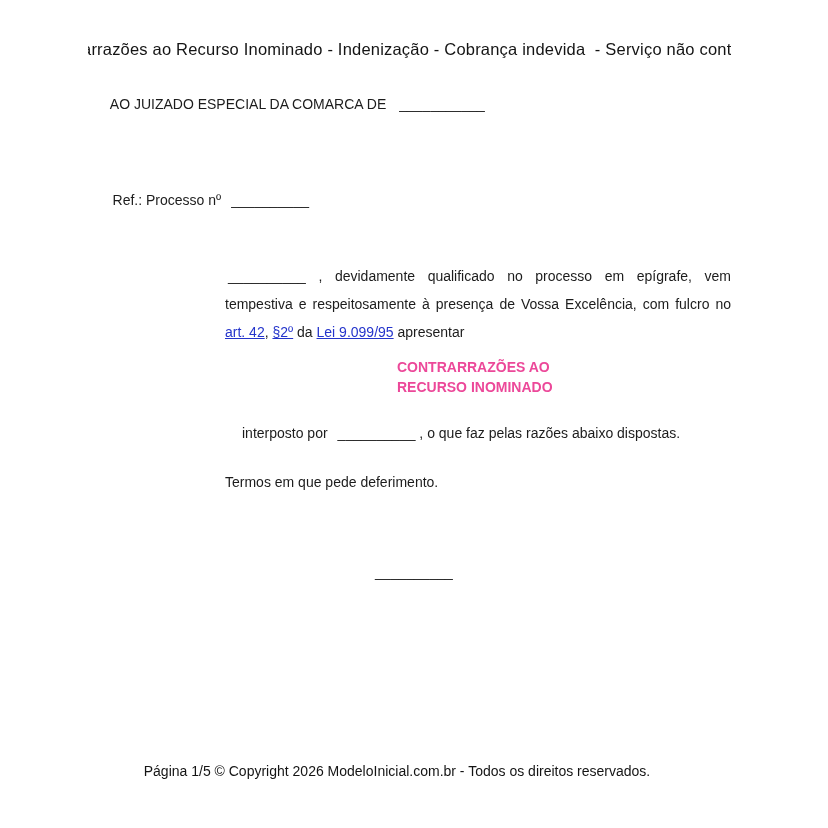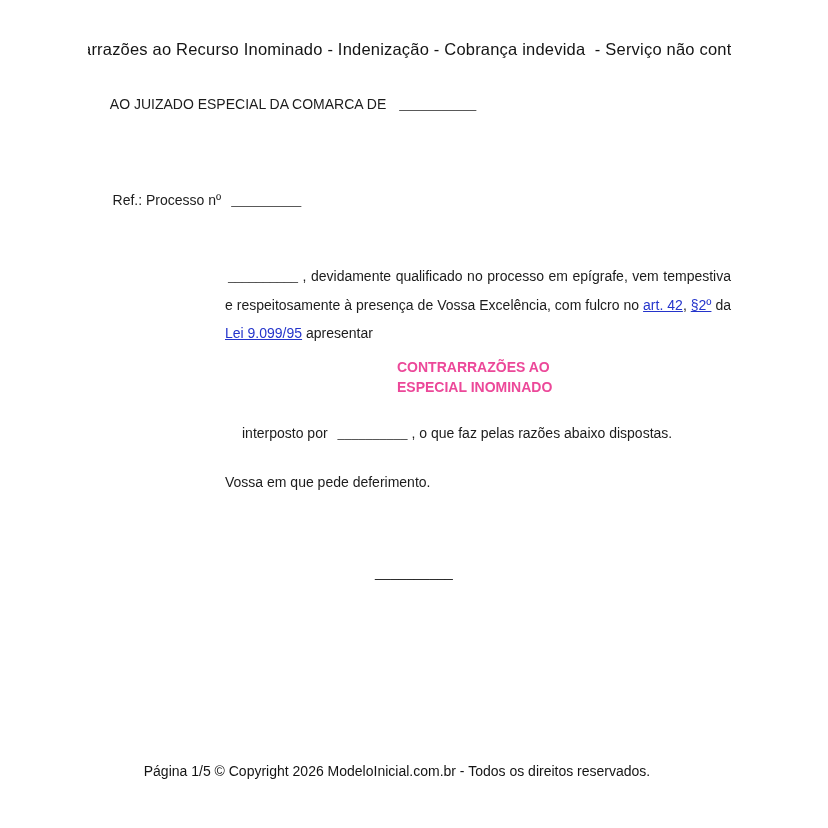--- a/index.html
+++ b/index.html
@@ -105,21 +105,21 @@
   }
   .page-footer {
     position: absolute;
     left: 0;
     top: 763px;
     width: 794px;
     text-align: center;
     font-size: 14px;
     color: #141414;
   }
-  .blank { white-space: pre; font-family: Liberation Serif, serif; }
+  .blank { white-space: pre; }
 </style>
 </head>
 <body>
 
 <div class="doc">
 
   <div class="title-clip">
     <span class="title-text">arrazões ao Recurso Inominado - Indenização - Cobrança indevida  - Serviço não cont</span>
   </div>
 
@@ -128,27 +128,27 @@
   </div>
 
   <div class="ref-line">
     <span>Ref.: Processo nº</span><span class="blank gap10">__________</span>
   </div>
 
   <p class="opening"><span class="blank">__________</span><span> ,  devidamente qualificado no processo em epígrafe, vem tempestiva e respeitosamente à presença de Vossa Excelência, com fulcro no </span><a class="doc-link">art. 42</a><span>, </span><a class="doc-link">§2º</a><span> da </span><a class="doc-link">Lei 9.099/95</a><span> apresentar</span></p>
 
   <div class="doc-heading">
     <div>CONTRARRAZÕES AO</div>
-    <div>ESPECIAL INOMINADO</div>
+    <div>RECURSO INOMINADO</div>
   </div>
 
   <div class="interposto-line">
     <span>interposto por</span><span class="blank gap10">__________</span><span> , o que faz pelas razões abaixo dispostas.</span>
   </div>
 
-  <div class="termos-line">Vossa em que pede deferimento.</div>
+  <div class="termos-line">Termos em que pede deferimento.</div>
 
 
   <div class="sig-blank">__________</div>
 
   <div class="page-footer">Página 1/5 © Copyright 2026 ModeloInicial.com.br - Todos os direitos reservados.</div>
 
 </div>
 
 </body></html>

